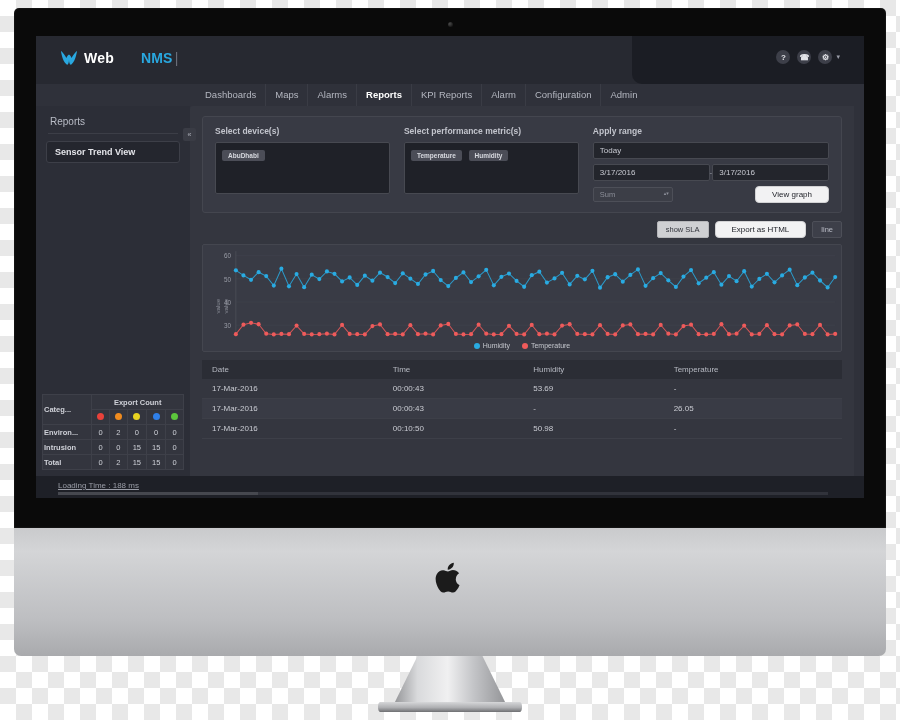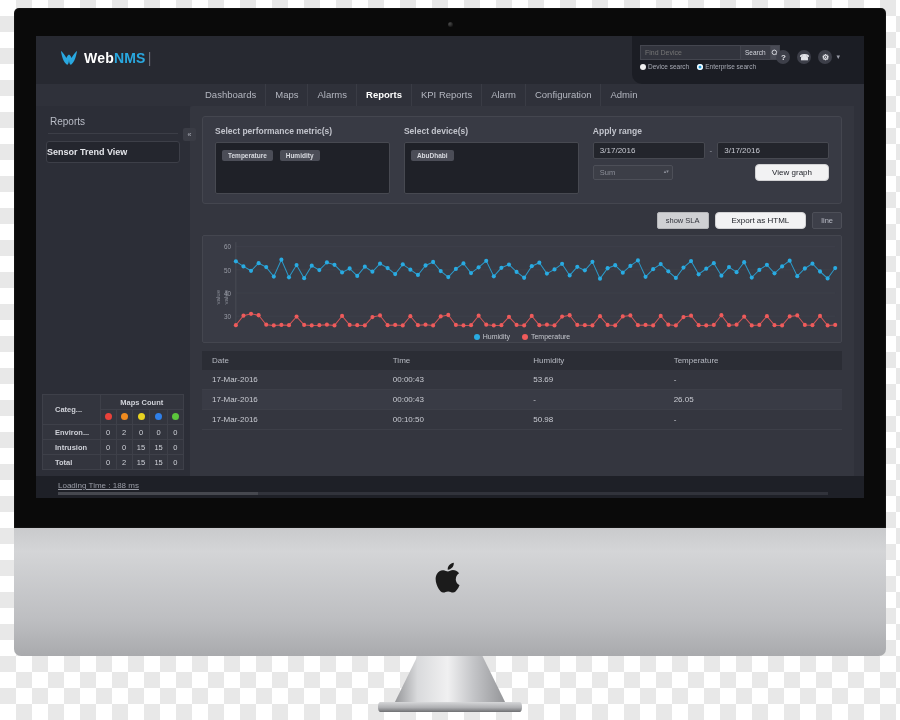--- a/index.html
+++ b/index.html
@@ -59,21 +59,21 @@
 
   .topbar { position: absolute; left: 0; top: 0; width: 100%; height: 48px; background: #272931; }
   .topbar-dark {
     position: absolute; right: 0; top: 0; width: 232px; height: 48px;
     background: #1b1d24; border-radius: 0 0 0 10px;
   }
   .logo { position: absolute; left: 24px; top: 14px; display: flex; align-items: center; gap: 6px; }
   .logo-mark { width: 18px; height: 16px; }
   .logo-text { font-size: 14px; font-weight: bold; letter-spacing: .2px; }
   .logo-text .w { color: #ffffff; }
-  .logo-text .n { color: #29a8e0; }
+  .logo-text .n { color: #29a8e0; margin-left: 27px; }
   .logo-text .bar { color: #6a6d78; font-weight: normal; margin-left: 2px; }
 
   .searchwrap { position: absolute; right: 90px; top: 9px; width: 134px; }
   .searchrow { display: flex; align-items: stretch; height: 15px; }
   .searchbox {
     flex: 1; background: #32343d; border: 1px solid #44464f; border-right: none;
     color: #b9bcc6; font-size: 7px; padding: 0 4px; line-height: 13px;
     font-family: "Liberation Sans", sans-serif;
   }
   .searchbtn {
@@ -108,38 +108,38 @@
   .navitem.active::after {
     content: ""; position: absolute; left: 50%; bottom: -5px; margin-left: -4px;
     border-left: 4px solid transparent; border-right: 4px solid transparent;
     border-top: 5px solid #3a3c45;
   }
 
   .sidebar { position: absolute; left: 0; top: 70px; width: 154px; bottom: 0; background: #2c2e37; }
   .sb-title { padding: 10px 14px 6px; font-size: 10px; color: #b9bcc6; }
   .sb-rule { height: 1px; background: #3c3e47; margin: 0 12px; }
   .sb-item {
-    margin: 7px 10px 0; padding: 5px 0; font-size: 9px; font-weight: bold;
+    margin: 7px 10px 0; padding: 5px 8px; font-size: 9px; font-weight: bold;
     color: #e4e5ea; background: #24262e; border: 1px solid #3d3f48;
     border-radius: 3px; cursor: pointer;
   }
   .collapse {
     position: absolute; right: -6px; top: 22px; width: 13px; height: 13px;
     background: #3a3c45; border-radius: 2px; color: #aeb1ba;
     font-size: 7px; display: flex; align-items: center; justify-content: center;
     cursor: pointer; z-index: 4;
   }
 
   
   .alarm { position: absolute; left: 0; bottom: 28px; width: 154px; padding: 0 6px; }
   .alarm table { width: 100%; border-collapse: collapse; font-size: 7.5px; color: #cfd1d8; }
   .alarm th, .alarm td {
     border: 1px solid #3e4049; padding: 2.5px 3px; text-align: center; background: #33353e;
   }
-  .alarm th.lbl, .alarm td.lbl { text-align: left; font-weight: bold; padding-left: 12px; }
+  .alarm th.lbl, .alarm td.lbl { text-align: left; font-weight: bold; padding-left: 1px; }
   .sev { width: 7px; height: 7px; border-radius: 50%; display: inline-block; }
 
   
   .content { position: absolute; left: 154px; top: 70px; right: 10px; bottom: 22px; background: #34363f; border-radius: 3px 0 0 0; }
   .page-head { height: 28px; border-bottom: 1px solid #3e404a; display: flex; align-items: center; justify-content: space-between; padding: 0 14px; }
   .page-title { font-size: 12px; color: #e3e4e9; }
   .actions { font-size: 8.5px; color: #b4b7c0; cursor: pointer; }
 
   .panel { margin: 10px 12px 0; background: #383a44; border: 1px solid #44464f; border-radius: 3px; display: flex; padding: 9px 12px; gap: 14px; }
   .col { flex: 1; }
@@ -148,21 +148,21 @@
   .tagbox { height: 52px; background: #1f2128; border: 1px solid #474951; border-radius: 2px; padding: 6px; }
   .tag {
     display: inline-block; background: #4b4d57; color: #d7d9df; font-size: 6.5px;
     font-weight: bold; padding: 2px 6px; border-radius: 2px; margin-right: 4px;
   }
   .fld {
     background: #23252c; border: 1px solid #474951; border-radius: 2px;
     color: #c8cad2; font-size: 8px; padding: 3px 6px; width: 100%;
     font-family: "Liberation Sans", sans-serif;
   }
-  .daterow { display: flex; align-items: center; gap: 5px; margin-top: 5px; }
+  .daterow { display: flex; align-items: center; margin-top: 5px; }
   .daterow .fld { flex: 1; }
   .dash { color: #9a9da7; font-size: 8px; }
   .lastrow { display: flex; align-items: center; justify-content: space-between; margin-top: 5px; }
   .sel {
     background: #3c3e47; border: 1px solid #4d4f58; border-radius: 2px;
     color: #8b8e98; font-size: 7.5px; padding: 2px 14px 2px 6px; width: 80px;
     position: relative;
   }
   .sel::after { content: "\25B4\25BE"; position: absolute; right: 3px; top: 1px; font-size: 5px; line-height: 9px; }
   .btn-light {
@@ -220,42 +220,20 @@
 
           <div class="logo">
             <svg class="logo-mark" viewBox="0 0 20 18">
               <path d="M1 1 C1 1, 2 11, 7 16 C9 18, 10 14, 10 11 C10 14, 11 18, 13 16 C18 11, 19 1, 19 1 C19 1, 15 4, 13 9 C12 6, 10 5, 10 5 C10 5, 8 6, 7 9 C5 4, 1 1, 1 1 Z" fill="#29a8e0"></path>
             </svg>
             <span class="logo-text">
               <span class="w">Web</span><span class="n">NMS</span><span class="bar">|</span>
             </span>
           </div>
 
-          <div class="searchwrap">
-            <div class="searchrow">
-              <input class="searchbox" placeholder="Find Device" style="">
-              <button class="searchbtn">Search</button>
-              <span class="searchico">
-                <svg width="8" height="8" viewBox="0 0 12 12">
-                    <circle cx="5" cy="5" r="3.4" fill="none" stroke="#d8dae0" stroke-width="1.4"></circle>
-                    <line x1="7.6" y1="7.6" x2="11" y2="11" stroke="#d8dae0" stroke-width="1.4"></line>
-                  </svg>
-              </span>
-            </div>
-            <div class="radios">
-              <label class="radio">
-                <span class="dot-r"></span>
-                <span>Device search</span>
-              </label>
-              <label class="radio">
-                <span class="dot-r on"></span>
-                <span>Enterprise search</span>
-              </label>
-            </div>
-          </div>
 
           <div class="icons">
             <span class="cicon">?</span>
             <span class="cicon">☎</span>
             <span class="cicon">⚙</span>
             <span class="chev">▾</span>
           </div>
         </div>
 
         <div class="navbar">
@@ -275,21 +253,21 @@
           <div class="collapse">«</div>
           <div class="sb-title">Reports</div>
           <div class="sb-rule"></div>
           <div class="sb-item">Sensor Trend View</div>
 
           <div class="alarm">
             <table>
               <tbody>
                   <tr>
                 <th class="lbl" rowspan="2">Categ...</th>
-                <th colspan="5">Maps Count</th>
+                <th colspan="5">Export Count</th>
               </tr>
               <tr>
                 <th><span class="sev" style="background:#e8413a"></span></th>
                 <th><span class="sev" style="background:#ef8b1f"></span></th>
                 <th><span class="sev" style="background:#e8d321"></span></th>
                 <th><span class="sev" style="background:#2f7fe8"></span></th>
                 <th><span class="sev" style="background:#5cc63c"></span></th>
               </tr>
               <tr>
                 <td class="lbl">Environ...</td>
@@ -317,34 +295,35 @@
               </tr>
             </tbody>
               </table>
           </div>
         </div>
 
         <div class="content">
 
           <div class="panel">
             <div class="col">
+              <div class="col-title">Select device(s)</div>
+              <div class="tagbox">
+                <span class="tag">AbuDhabi</span>
+              </div>
+            </div>
+            <div class="col">
               <div class="col-title">Select performance metric(s)</div>
               <div class="tagbox">
                 <span class="tag">Temperature</span>
                 <span class="tag">Humidity</span>
               </div>
             </div>
-            <div class="col">
-              <div class="col-title">Select device(s)</div>
-              <div class="tagbox">
-                <span class="tag">AbuDhabi</span>
-              </div>
-            </div>
             <div class="col wide">
               <div class="col-title">Apply range</div>
+              <input class="fld" value="Today" style="">
               <div class="daterow">
                 <input class="fld" value="3/17/2016" style="">
                 <span class="dash">-</span>
                 <input class="fld" value="3/17/2016" style="">
               </div>
               <div class="lastrow">
                 <div class="sel">Sum</div>
                 <button class="btn-light">View graph</button>
               </div>
             </div>

